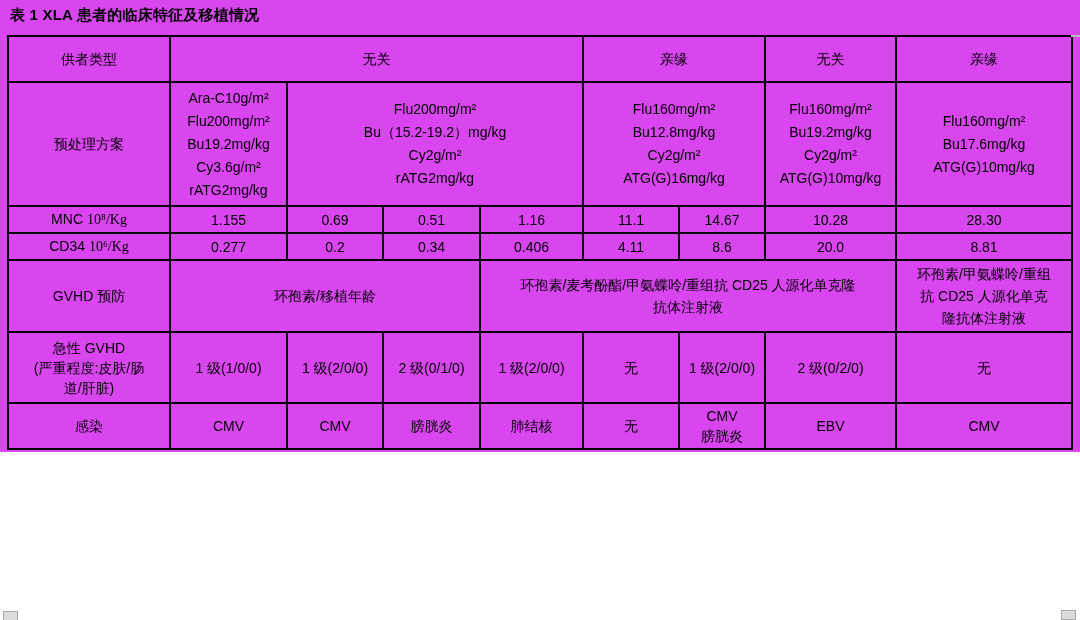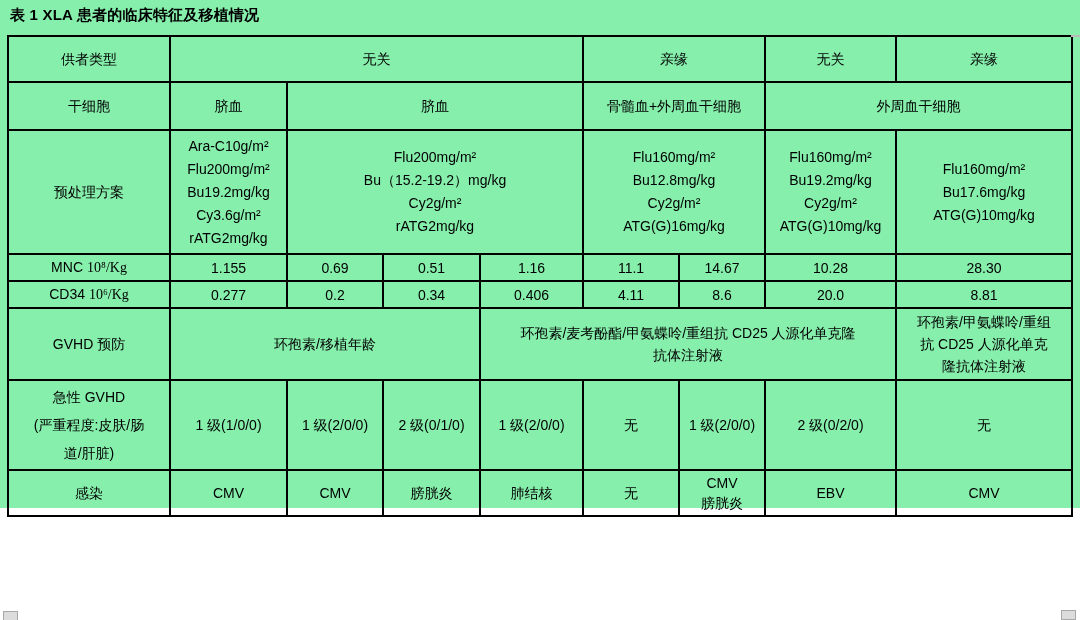--- a/index.html
+++ b/index.html
@@ -3,21 +3,21 @@
 <meta charset="utf-8">
 <style>
   html, body {
     margin: 0; padding: 0;
     width: 1080px; height: 620px;
     background: #ffffff;
     font-family: "Liberation Sans", "DejaVu Sans", sans-serif;
     color: #000000;
     overflow: hidden;
   }
-  #stage { position: relative; width: 1080px; height: 508px; background: #86efac; }
+  #stage { position: relative; width: 1080px; height: 452px; background: #d946ef; }
 
   .doc-title {
     position: absolute;
     left: 10px; top: 6px;
     font-size: 15px;
     font-weight: bold;
     letter-spacing: 0.2px;
     white-space: pre;
   }
 
@@ -36,21 +36,21 @@
     padding: 2px 4px;
     font-size: 14px;
     line-height: 20px;
     white-space: pre-line;
     overflow: hidden;
   }
   td.label { font-size: 14px; }
   .serif { font-family: "Liberation Serif", "DejaVu Serif", serif; margin-left: 4px; }
   tr.row-conditioning td { line-height: 23px; }
   tr.row-prophylaxis td { line-height: 22px; }
-  tr.row-acute td.label { line-height: 28px; }
+  tr.row-acute td.label { line-height: 20px; }
   td.left { text-align: left; padding-left: 10px; padding-right: 8px; }
 
   .corner-handle {
     position: absolute;
     width: 15px; height: 10px;
     background: #dcdcdc;
     border: 1px solid #a8a8a8;
     box-sizing: border-box;
   }
   #handle-left  { left: 3px;   top: 611px; }
@@ -86,27 +86,20 @@
 
     <tr style="height:46px">
       <td class="label">供者类型</td>
       <td colspan="4">无关</td>
       <td colspan="2">亲缘</td>
       <td>无关</td>
       <td>亲缘</td>
     </tr>
 
 
-    <tr style="height:48px">
-      <td class="label">干细胞</td>
-      <td>脐血</td>
-      <td colspan="3">脐血</td>
-      <td colspan="2">骨髓血+外周血干细胞</td>
-      <td colspan="2">外周血干细胞</td>
-    </tr>
 
     <tr class="row-conditioning" style="height:124px">
       <td class="label">预处理方案</td>
       <td>Ara-C10g/m²
 Flu200mg/m²
 Bu19.2mg/kg
 Cy3.6g/m²
 rATG2mg/kg</td>
       <td colspan="3">Flu200mg/m²
 Bu（15.2-19.2）mg/kg

